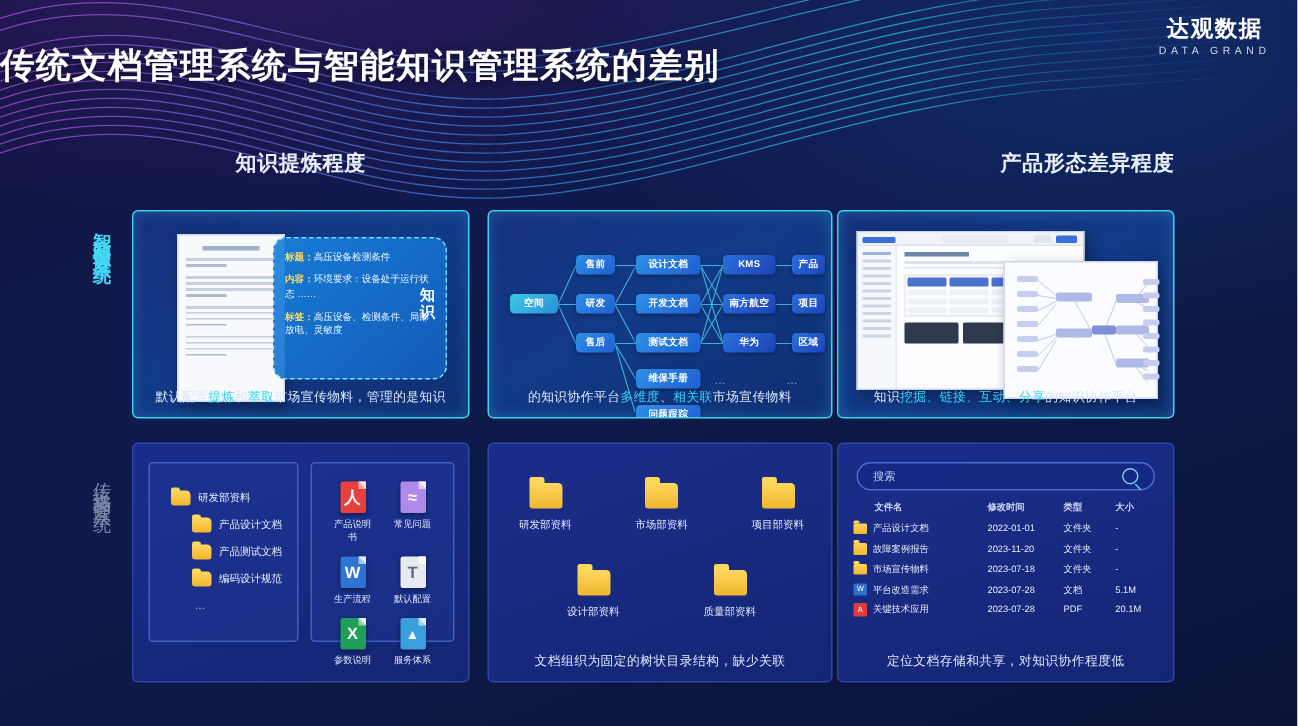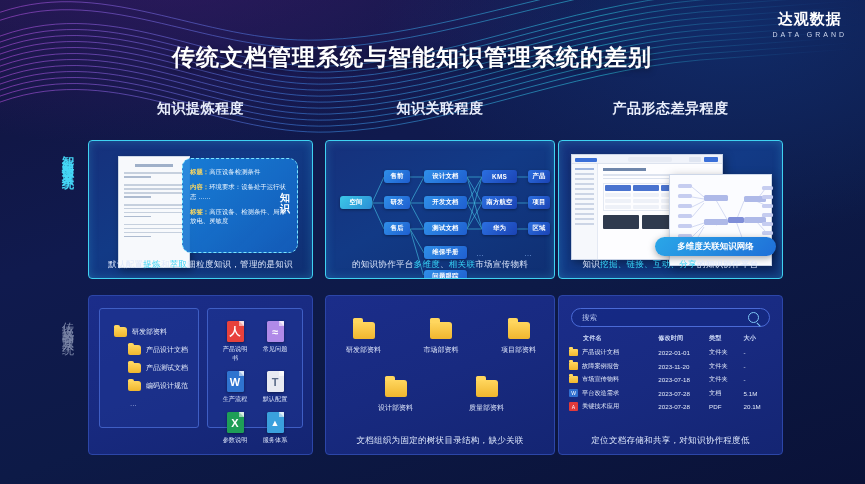--- a/index.html
+++ b/index.html
@@ -14,33 +14,33 @@
       radial-gradient(ellipse 600px 350px at 85% 5%, rgba(18,60,130,0.5), rgba(0,0,0,0) 60%),
       linear-gradient(160deg, #12143f 0%, #101a4e 35%, #0d1a47 60%, #0a1238 100%);
     overflow: hidden;
   }
   .wave-layer { position: absolute; top:0; left:0; width:865px; height:160px; opacity:.9; }
   .logo { position: absolute; right: 18px; top: 10px; text-align: center; }
   .logo-cn { color: #fff; font-size: 15px; letter-spacing: 1px; font-weight: 700; text-align: center; }
   .logo-en { color: #cfd8ee; font-size: 7px; letter-spacing: 3px; margin-top: 2px; }
 
   .title {
-    position: absolute; top: 42px; left: 0; width: 824px; text-align: center;
+    position: absolute; top: 28px; left: 0; width: 824px; text-align: left;
     color: #ffffff; font-size: 23px; font-weight: 700; letter-spacing: 1px;
     text-shadow: 0 2px 6px rgba(0,0,0,.5);
   }
 
   .col-heads { position: absolute; top: 100px; left: 0; width: 865px; height: 24px; padding-left: 48px; }
   .col-head {
     position: absolute; text-align: center; color: #e9eefb;
     font-size: 14px; font-weight: 700; letter-spacing: .5px;
   }
   .col-head.c1 { left: 88px; width: 225px; }
   .col-head.c2 { left: 325px; width: 230px; }
-  .col-head.c3 { left: 558px; width: 225px; }
+  .col-head.c3 { left: 558px; width: 225px; text-align: right; }
 
   .vlabel {
     position: absolute; left: 52px; width: 22px;
     writing-mode: vertical-rl; text-orientation: upright;
     font-size: 12px; font-weight: 700; letter-spacing: 3px; line-height: 1.15;
   }
   .vlabel.smart { top: 146px; color: #45d7f6; }
   .vlabel.trad  { top: 312px; color: #7c87a8; font-weight: 400; }
 
   
@@ -249,21 +249,20 @@
 
   <div class="logo">
     <div class="logo-cn">达观数据</div>
     <div class="logo-en">DATA GRAND</div>
   </div>
 
   <div class="title">传统文档管理系统与智能知识管理系统的差别</div>
 
   <div class="col-heads">
     <div class="col-head c1">知识提炼程度</div>
-    <div class="col-head c2">知识关联程度</div>
     <div class="col-head c3">产品形态差异程度</div>
   </div>
 
   <div class="vlabel smart">智能知识管理系统</div>
   <div class="vlabel trad">传统文档管理系统</div>
 
   <div class="card top c1x">
     <div class="doc-page">
       <div class="doc-title"></div>
       <div class="doc-line"></div>
@@ -292,21 +291,21 @@
       <div class="bub-row">
         <b>内容：</b><span>环境要求：设备处于运行状态 ……</span>
       </div>
       <div class="bub-row">
         <b>标签：</b><span>高压设备、检测条件、局部放电、灵敏度</span>
       </div>
       <div class="bub-know">知识</div>
     </div>
 
     <div class="cap">
-      <span>默认配置</span><span class="hl">提炼</span><span>和</span><span class="hl">萃取</span><span>细粒度知识，管理的是知识</span>
+      <span>默认配置</span><span class="hl">提炼</span><span>和</span><span class="hl">萃取</span><span>市场宣传物料，管理的是知识</span>
     </div>
   </div>
 
   <div class="card top c2x">
     <div class="mm">
       <svg width="218" height="128" style="position:absolute;left:0;top:0">
         <g stroke="#49c9ea" stroke-width="0.7" fill="none" opacity="0.85">
           <path d="M40,56 L52,30 M40,56 L52,56 M40,56 L52,82"></path>
           <path d="M78,30 L92,30 M78,56 L92,56 M78,82 L92,82"></path>
           <path d="M78,56 L92,30 M78,56 L92,82 M78,82 L92,106 M78,82 L92,130"></path>
@@ -431,21 +430,20 @@
       <div class="gnode s" style="left:92px; top:11px; width:11px;"></div>
       <div class="gnode s" style="left:92px; top:20px; width:11px;"></div>
       <div class="gnode s" style="left:92px; top:29px; width:11px;"></div>
       <div class="gnode s" style="left:92px; top:38px; width:11px;"></div>
       <div class="gnode s" style="left:92px; top:47px; width:11px;"></div>
       <div class="gnode s" style="left:92px; top:56px; width:11px;"></div>
       <div class="gnode s" style="left:92px; top:65px; width:11px;"></div>
       <div class="gnode s" style="left:92px; top:74px; width:11px;"></div>
     </div>
 
-    <div class="badge">多维度关联知识网络</div>
 
     <div class="cap">
       <span>知识</span><span class="hl">挖掘、链接、互动、分享</span><span>的知识协作平台</span>
     </div>
   </div>
 
   <div class="card bot c1x">
     <div class="inner-pane" style="left:10px; top:12px; width:100px; height:120px;">
       <div class="tree">
         <div class="tree-item">

